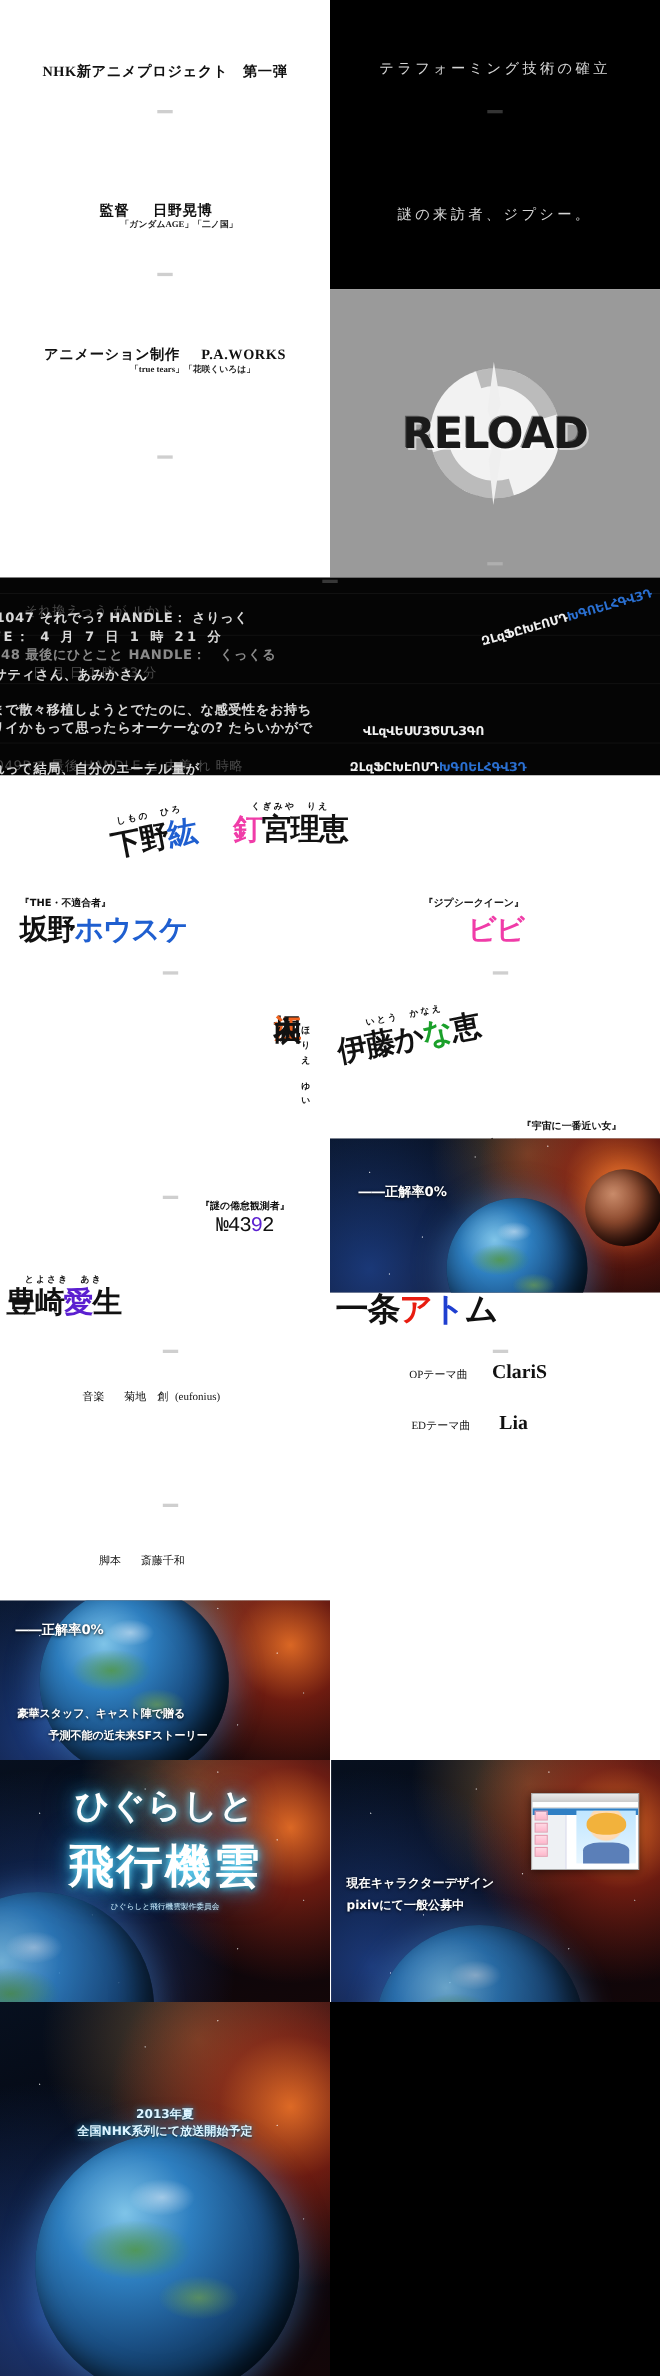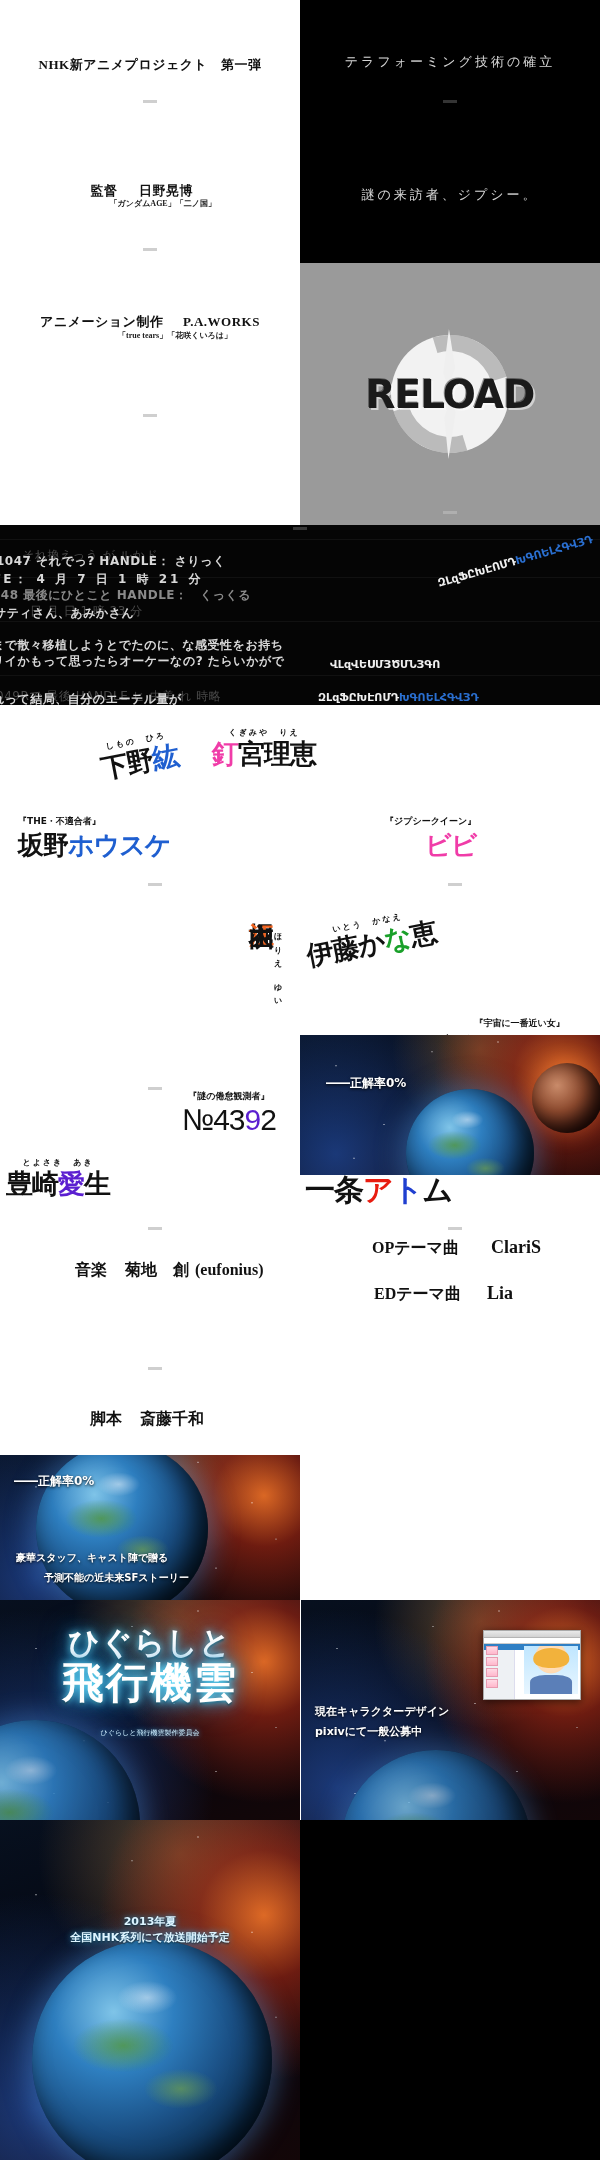--- a/index.html
+++ b/index.html
@@ -85,28 +85,28 @@
     font-size:8px; font-weight:bold; color:#111; letter-spacing:2px; margin-bottom:-2px;
   }
   .va .vname {
     display:block; font-family:"DejaVu Sans","Liberation Sans",sans-serif;
     font-weight:900; font-size:27px; color:#111; letter-spacing:-1px;
   }
   .va.tilt { transform:rotate(-11deg); }
   .va.vertical .vname { writing-mode:vertical-rl; font-size:25px; letter-spacing:0; }
 
   .num4392 {
-    position:absolute; font-family:Liberation Sans, sans-serif;
-    font-weight:400; font-size:30px; color:#111; white-space:nowrap; letter-spacing:-1px;
+    position:absolute; font-family:Liberation Mono, monospace;
+    font-weight:400; font-size:19px; color:#111; white-space:nowrap; letter-spacing:-1px;
   }
 
   
   .theme-row { position:absolute; white-space:nowrap; color:#111; }
-  .theme-row .lbl { font-size:16px; font-weight:bold; }
-  .theme-row .val { font-size:18px; font-weight:bold; margin-left:28px; }
+  .theme-row .lbl { font-size:10px; font-weight:normal; }
+  .theme-row .val { font-size:18px; font-weight:bold; margin-left:18px; }
 
   
   .space {
     position:absolute; overflow:hidden;
     background:
       radial-gradient(circle at 88% 28%, rgba(255,120,40,.85) 0%, rgba(190,45,20,.55) 18%, rgba(60,10,10,0) 46%),
       radial-gradient(circle at 12% 85%, rgba(40,90,190,.6) 0%, rgba(10,20,60,0) 55%),
       radial-gradient(circle at 60% 10%, rgba(255,180,90,.35) 0%, rgba(0,0,0,0) 40%),
       linear-gradient(160deg,#07101f 0%,#04060f 45%,#130608 100%);
   }
@@ -151,21 +151,21 @@
   .space-cap.small { font-size:10px; }
 
   
   .titlelogo {
     position:absolute; white-space:nowrap; text-align:center;
     font-family:"DejaVu Sans","Liberation Sans",sans-serif; font-weight:900;
     color:#ffffff; line-height:.95;
     text-shadow:0 0 7px #6fe4ff, 0 0 16px #2aa6e0, 0 0 30px #1477b8, 0 2px 2px rgba(0,0,0,.8);
   }
   .titlelogo .l1 { font-size:31px; letter-spacing:1px; display:block; }
-  .titlelogo .l2 { font-size:42px; letter-spacing:2px; display:block; margin-top:6px; }
+  .titlelogo .l2 { font-size:42px; letter-spacing:2px; display:block; margin-top:20px; }
   .title-sub {
     position:absolute; white-space:nowrap; color:#cfefff; font-size:7px;
     font-family:"DejaVu Sans","Liberation Sans",sans-serif;
     text-shadow:0 0 5px #3aa9e0;
   }
   .airdate {
     position:absolute; white-space:nowrap; text-align:center; color:#ddf4ff;
     font-family:"DejaVu Sans","Liberation Sans",sans-serif; font-weight:bold; font-size:11px;
     line-height:1.45; text-shadow:0 0 6px #2a9fd8, 0 1px 2px rgba(0,0,0,.9);
   }

